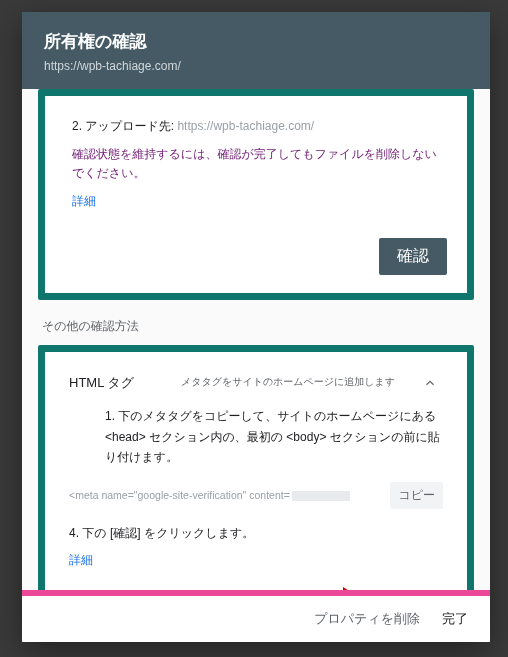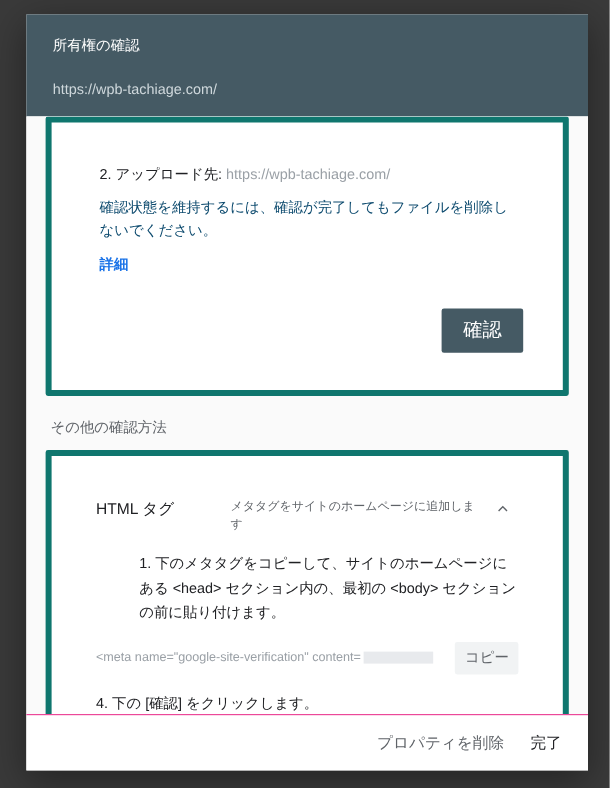--- a/index.html
+++ b/index.html
@@ -22,42 +22,42 @@
       background: #fff;
       box-shadow: 0 8px 30px rgba(0,0,0,0.4);
       display: flex;
       flex-direction: column;
     }
     .modal-header {
       background: #455a64;
       color: #fff;
       padding: 18px 22px 16px;
     }
-    .modal-title { font-size: 12px; font-weight: 400; margin-bottom: 20px; }
+    .modal-title { font-size: 17px; font-weight: 700; margin-bottom: 6px; }
     .modal-subtitle { font-size: 12px; color: #cfd8dc; }
     .modal-body {
       flex: 1;
       overflow: hidden;
       background: #fafafa;
       padding: 0 16px;
     }
     .card {
       background: #fff;
-      border: 5px solid #0f766e;
+      border: 7px solid #0f766e;
       border-radius: 2px;
       margin-bottom: 18px;
-      padding: 17px;
+      padding: 4px;
     }
     .card-inner { padding: 18px 20px; border-left: 3px solid transparent; }
     .card-top { margin-top: 0; }
     .step-line { color: #5f6368; font-size: 12px; margin-bottom: 10px; }
     .step-line .num { color: #202124; }
     .url-frag { color: #9aa0a6; }
-    .note { color: #0c4a6e; font-size: 12px; line-height: 1.6; margin-bottom: 10px; }
-    .link { color: #1a73e8; font-size: 12px; cursor: pointer; font-weight: bold; }
+    .note { color: #701a75; font-size: 12px; line-height: 1.6; margin-bottom: 10px; }
+    .link { color: #1a73e8; font-size: 12px; cursor: pointer; }
     .card-footer {
       display: flex;
       justify-content: flex-end;
       padding: 10px 16px 14px;
       position: relative;
     }
     .btn-primary {
       background: #455a64;
       color: #fff;
       border: none;
@@ -123,21 +123,21 @@
     .instr2 { color: #202124; font-size: 12px; margin-bottom: 10px; }
     .arrow {
       position: absolute;
       right: 96px;
       top: 8px;
       width: 62px;
       height: 34px;
       pointer-events: none;
     }
     .modal-footer {
-      border-top: 1px solid #ec4899;
+      border-top: 6px solid #ec4899;
       display: flex;
       justify-content: flex-end;
       align-items: flex-end;
       gap: 22px;
       padding: 14px 22px;
       background: #fff;
     }
     .text-btn {
       background: none;
       border: none;

